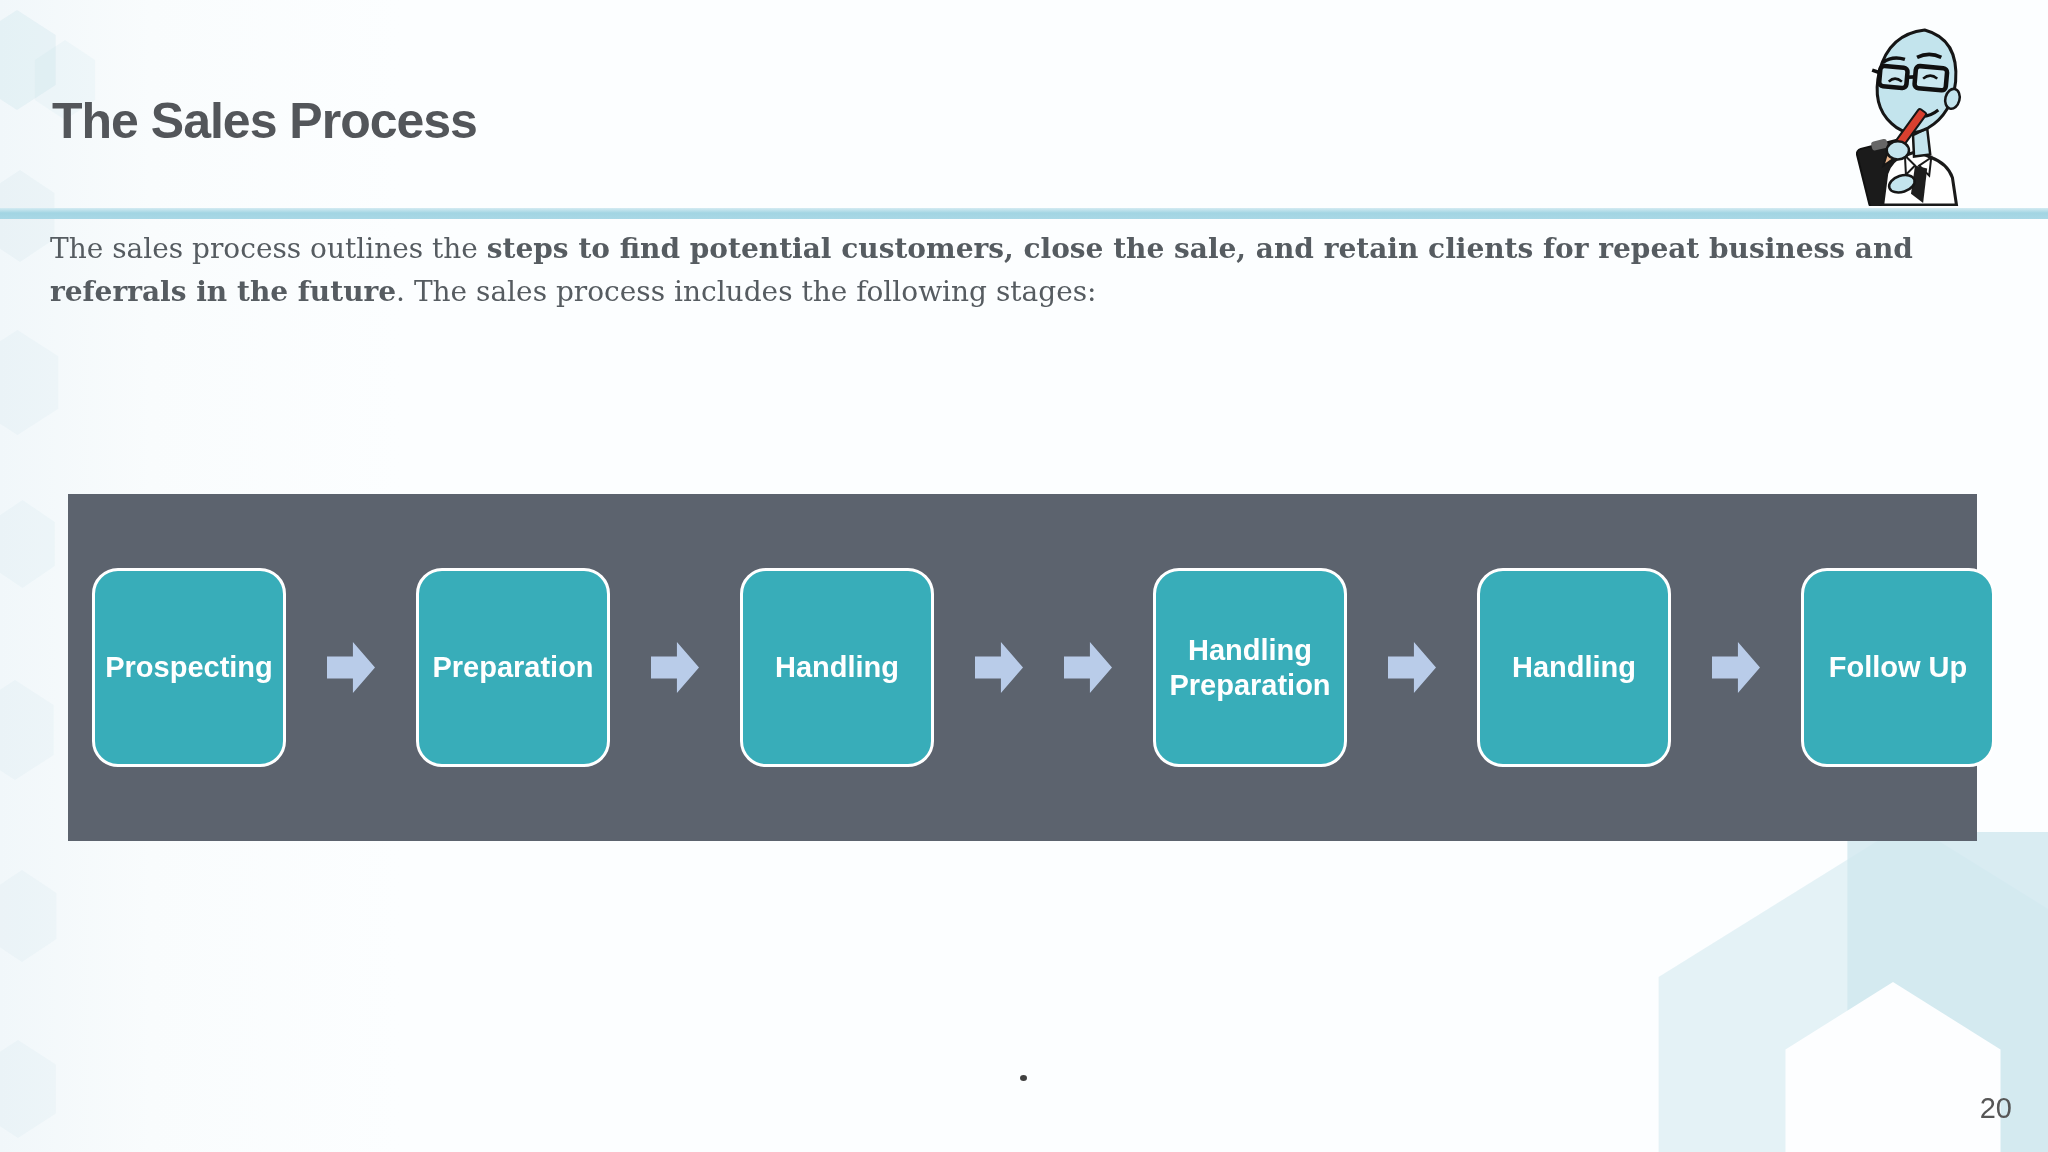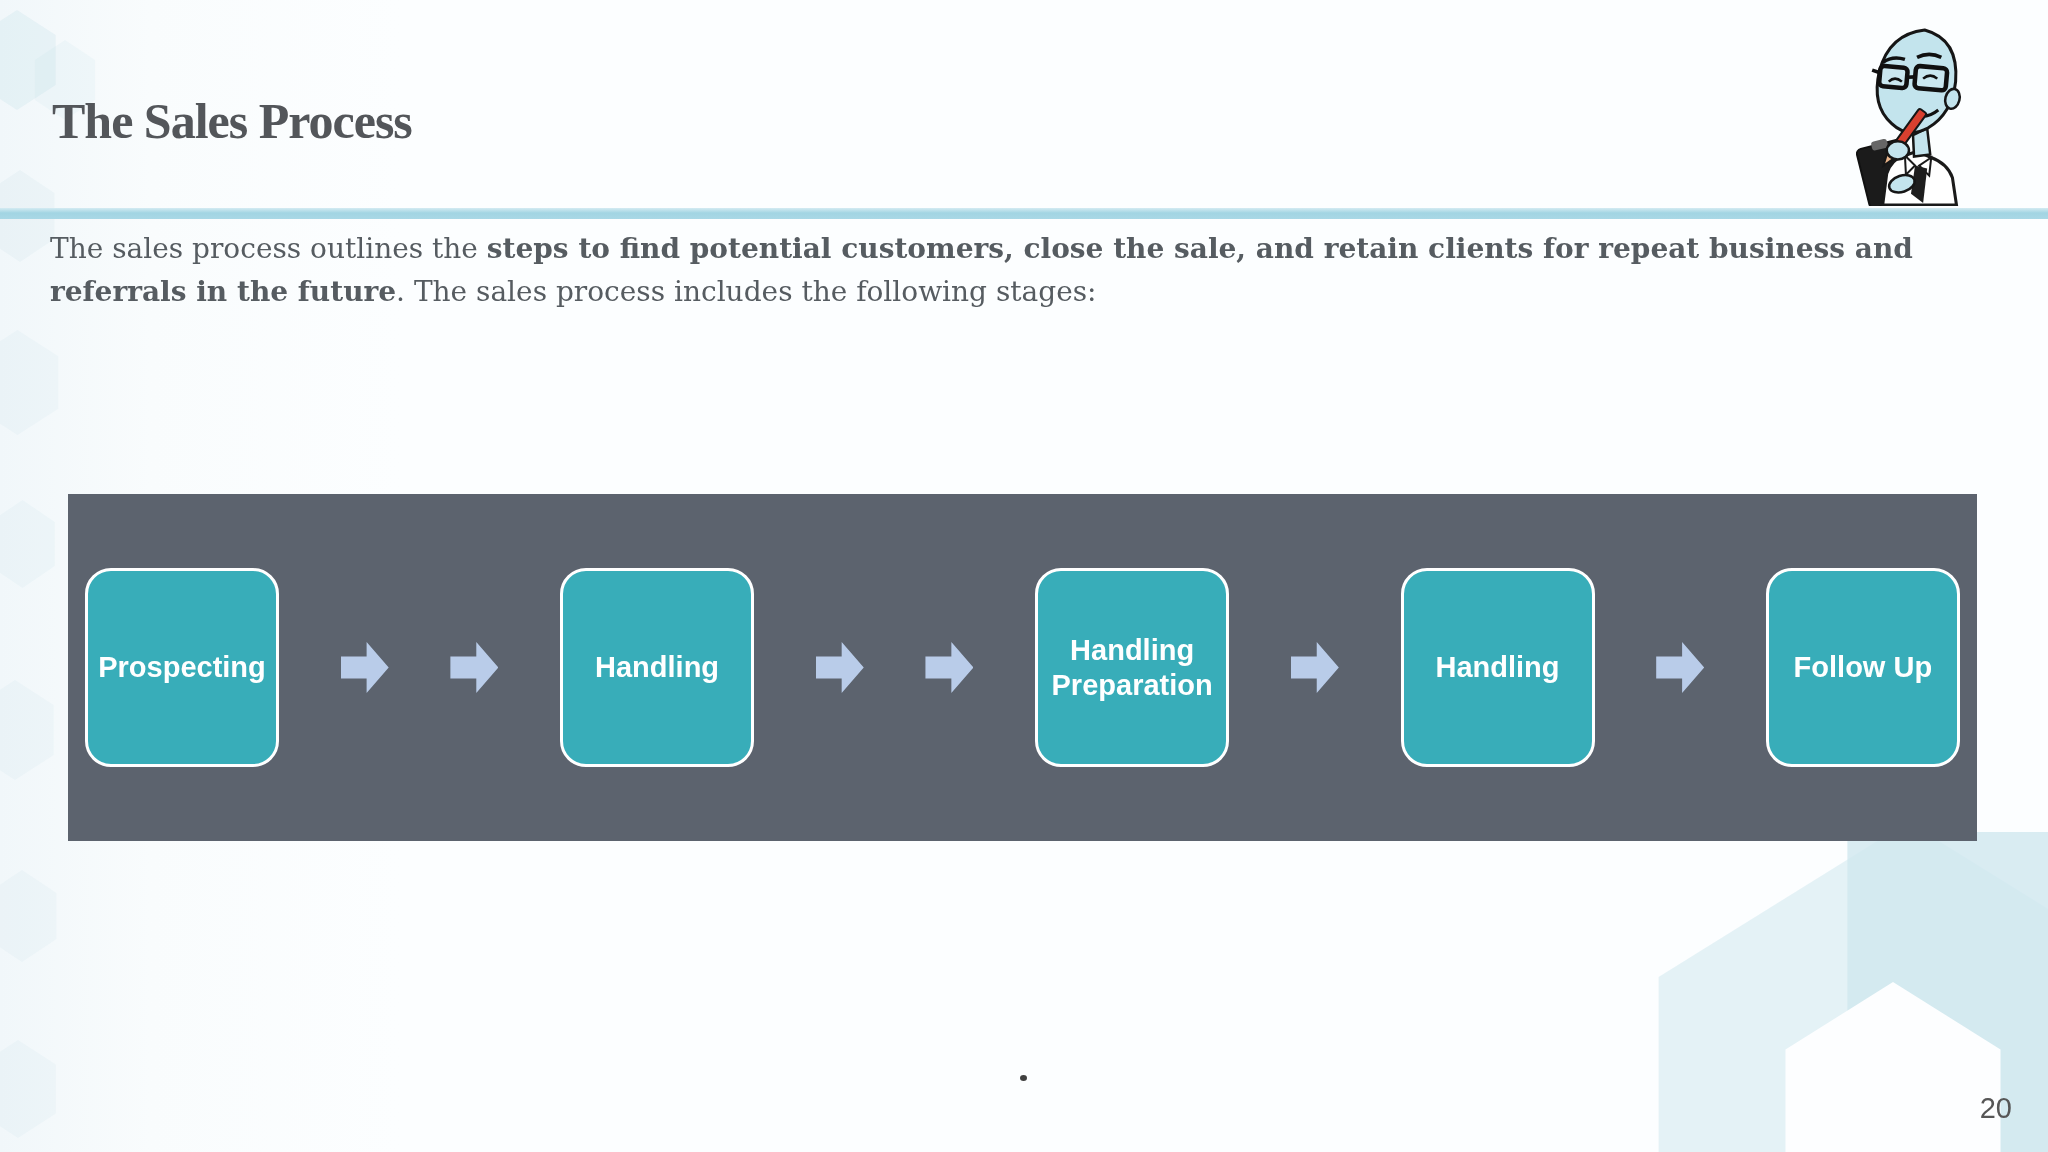--- a/index.html
+++ b/index.html
@@ -15,37 +15,37 @@
   
   .corner-decor{position:absolute;right:0;bottom:0;width:500px;height:320px;overflow:hidden;pointer-events:none;}
   .hexbig{position:absolute;right:-150px;top:-10px;width:580px;height:620px;
     clip-path:polygon(50% 0%,93% 25%,93% 75%,50% 100%,7% 75%,7% 25%);background:#dceef3;opacity:.75;}
   .hexmid{position:absolute;right:-190px;top:-120px;width:420px;height:460px;
     clip-path:polygon(50% 0%,93% 25%,93% 75%,50% 100%,7% 75%,7% 25%);background:#cfe7ef;opacity:.8;}
   .hexhole{position:absolute;right:30px;top:150px;width:250px;height:270px;
     clip-path:polygon(50% 0%,93% 25%,93% 75%,50% 100%,7% 75%,7% 25%);background:#fdfeff;}
 
   .title{position:absolute;left:52px;top:92px;margin:0;
-    font-family:Liberation Serif, serif;font-weight:700;
+    font-family:Liberation Sans, sans-serif;font-weight:700;
     font-size:50px;letter-spacing:-1px;color:var(--title-color,#53565a);}
 
   .divider{position:absolute;left:0;top:208px;width:2048px;height:11px;
     background:linear-gradient(180deg,#d4ebf2 0%,#a2d5e3 45%,#a9d8e6 100%);}
 
   .mascot{position:absolute;right:80px;top:22px;width:112px;height:184px;z-index:5;}
 
   .body-text{position:absolute;left:50px;top:228px;width:1968px;margin:0;
     font-family:"DejaVu Serif","Liberation Serif",serif;
     font-size:28px;line-height:1.52;color:var(--body-color,#565c61);font-weight:400;}
   .body-text strong{font-weight:700;color:var(--body-color,#565c61);}
 
   .band{position:absolute;left:68px;top:494px;width:1909px;height:347px;
     background:var(--band-color,#5c636e);}
   .flow{display:flex;width:100%;height:100%;align-items:center;
-    justify-content:space-between;padding:0 17px;box-sizing:border-box;gap:41px;}
+    justify-content:space-between;padding:0 24px;box-sizing:border-box;gap:41px;}
   .stage{flex:0 0 194px;height:199px;background:var(--box-color,#38adb9);
     border:3.5px solid #fff;border-radius:26px;box-sizing:border-box;
     display:flex;align-items:center;justify-content:center;text-align:center;
     color:#fff;font-weight:700;font-size:29px;line-height:1.2;padding:0 8px;}
   .stage.wide{flex-basis:229px;}
   .flow-arrow{flex:0 0 48px;width:48px;height:58px;background:var(--arrow-color,#b9cce9);
     clip-path:polygon(0% 31%,54% 31%,54% 6%,100% 50%,54% 94%,54% 69%,0% 69%);}
 
   .stray-dot{position:absolute;left:1020px;top:1075px;width:7px;height:6px;
     border-radius:50%;background:#3f3f3f;}
@@ -112,20 +112,23 @@
   </svg>
 
   <p class="body-text"><span>The sales process outlines the </span><strong>steps to find potential customers, close the sale, and retain clients for repeat business and referrals in the future</strong><span>. The sales process includes the following stages:</span></p>
 
   <div class="band">
     <div class="flow" id="flow">
         <div class="stage">
           <span>Prospecting</span>
         </div>
         <div class="flow-arrow"></div>
+        <div class="stage">
+          <span>Preparation</span>
+        </div>
         <div class="flow-arrow"></div>
         <div class="stage">
           <span>Handling</span>
         </div>
         <div class="flow-arrow"></div>
         <div class="flow-arrow"></div>
         <div class="stage">
           <span>Handling Preparation</span>
         </div>
         <div class="flow-arrow"></div>

